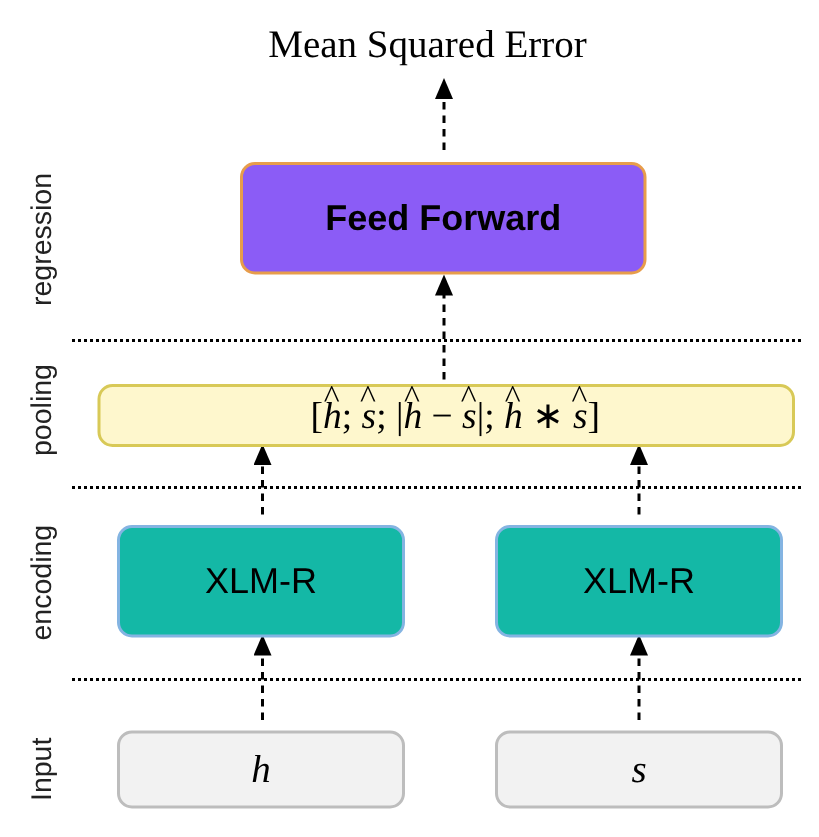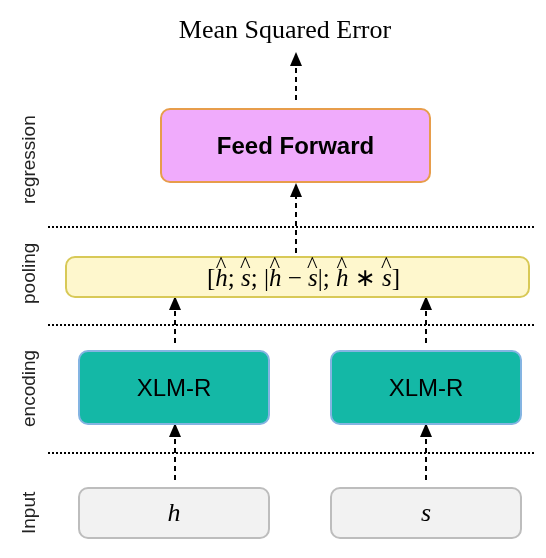--- a/index.html
+++ b/index.html
@@ -41,21 +41,21 @@
     position: absolute;
     border-radius: 10px;
     display: flex;
     align-items: center;
     justify-content: center;
     font-size: 24px;
     color: #000;
     font-family: Arial, sans-serif;
   }
   .ff-box {
-    background: #f0abfc;
+    background: #8b5cf6;
     border: 2px solid #e79d4b;
     font-weight: bold;
   }
   .pool-box {
     background: #fef7cd;
     border: 2px solid #d8c957;
     font-family: "Times New Roman", serif;
     font-size: 25px;
     padding-left: 12px;
   }

